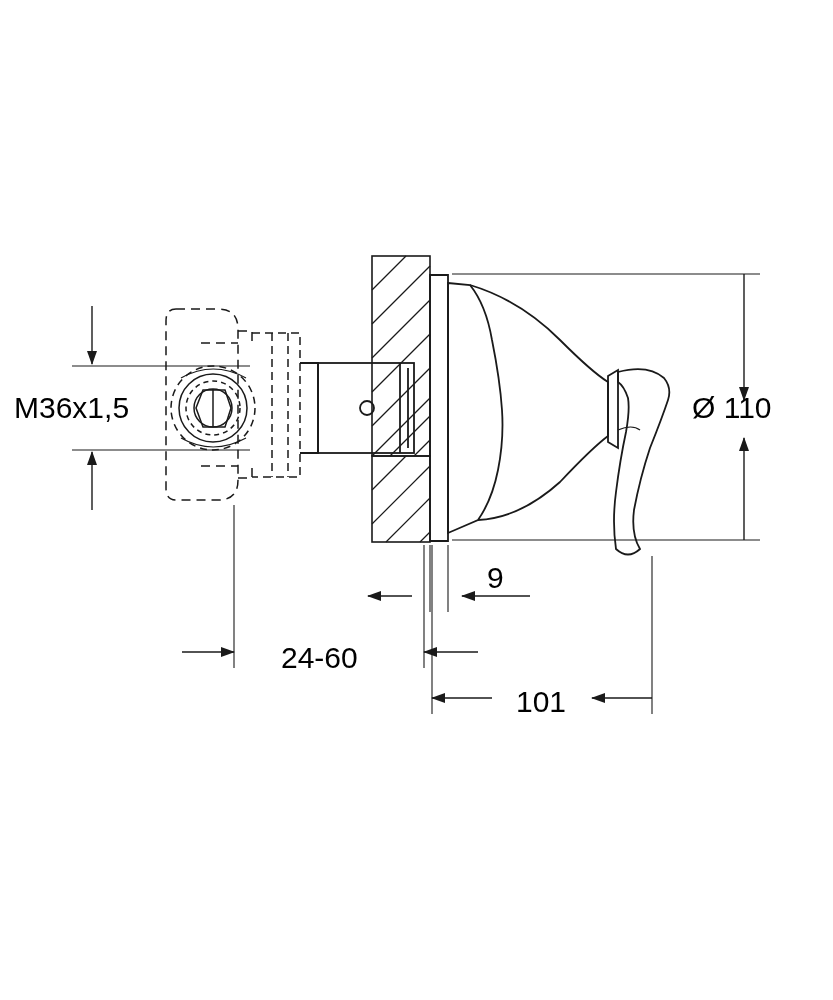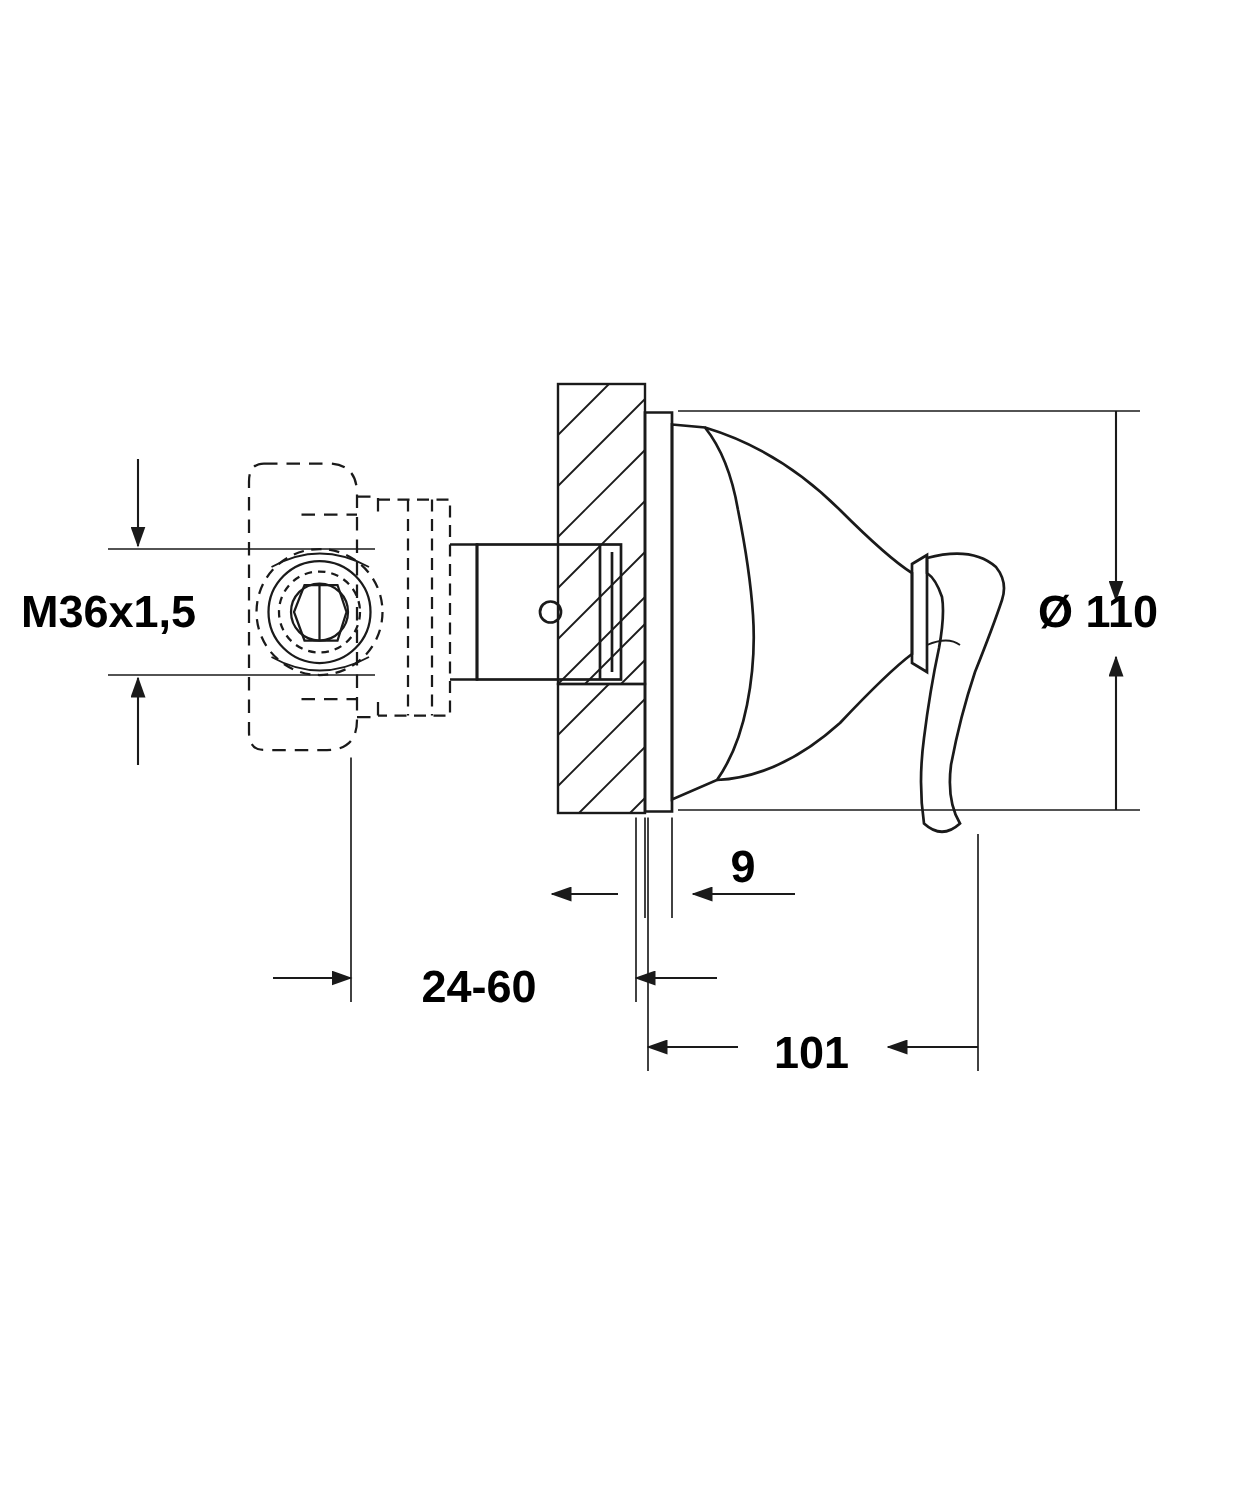--- a/index.html
+++ b/index.html
@@ -11,21 +11,20 @@
     width: 833px;
     height: 1000px;
     font-family: "Liberation Sans", sans-serif;
     color: #000000;
     overflow: hidden;
   }
   #drawing-root {
     position: relative;
     width: 833px;
     height: 844px;
-    font-weight: bold;
   }
   svg#technical-drawing {
     display: block;
     width: 833px;
     height: 1000px;
   }
   .dim-text {
     font-family: "Liberation Sans", sans-serif;
     font-size: 30px;
     fill: #000000;

